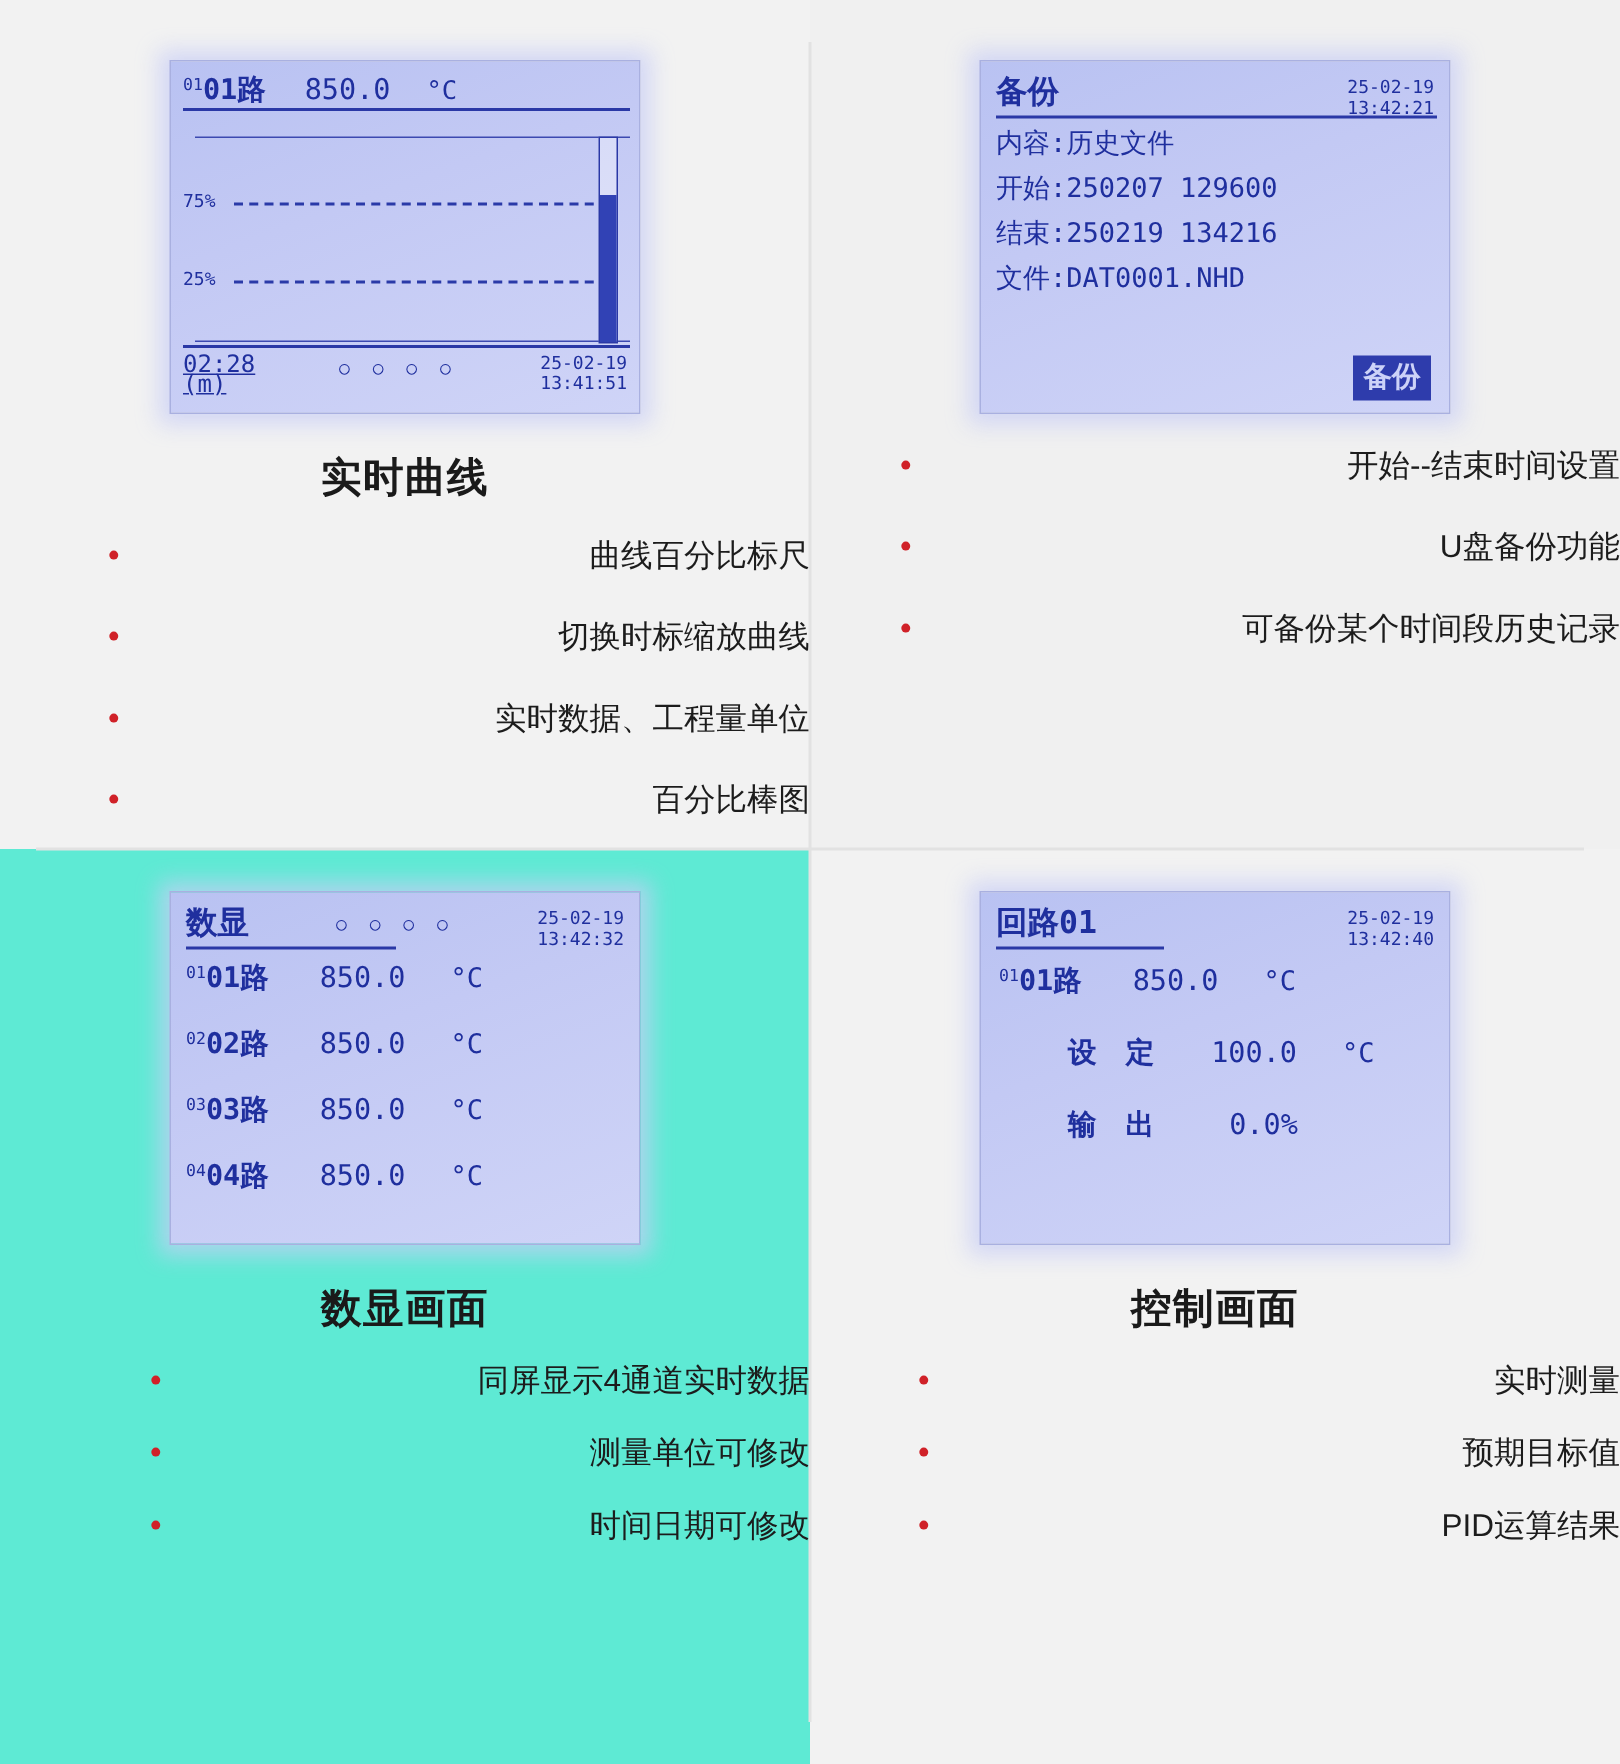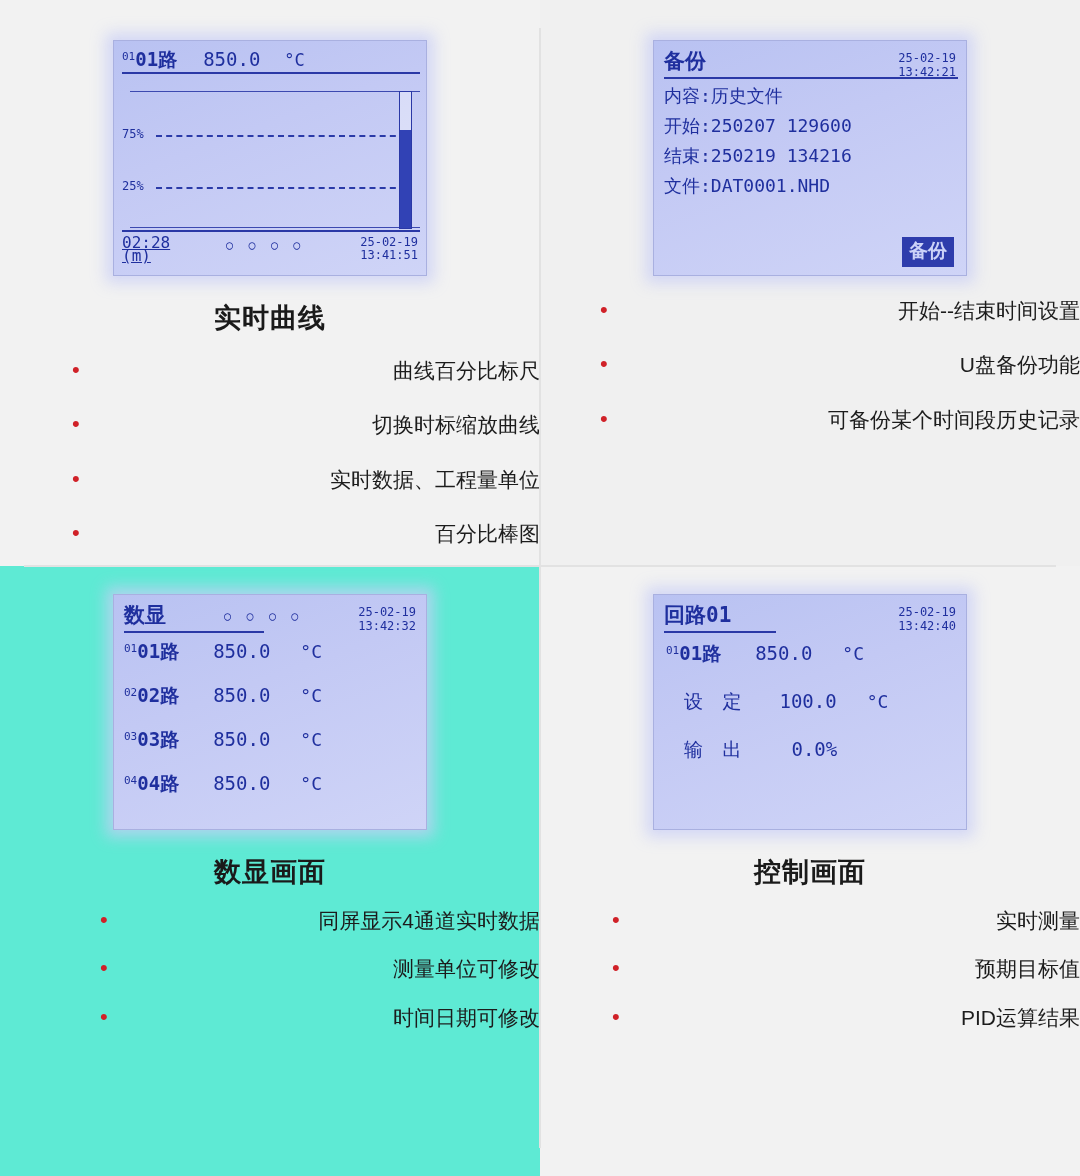--- a/index.html
+++ b/index.html
@@ -83,21 +83,21 @@
   .d-underline { position: absolute; left: 10px; top: 36px; width: 140px; height: 2px; background: #2a38a6; }
   .d-rows { position: absolute; left: 10px; top: 44px; right: 10px; }
   .d-row { display: flex; align-items: baseline; height: 44px; }
   .d-ch { font-size: 19px; font-weight: bold; }
   .d-val { font-size: 19px; margin-left: 34px; }
   .d-unit { font-size: 18px; margin-left: 30px; }
 
   
   .c-rows { position: absolute; left: 12px; top: 46px; right: 10px; }
   .c-row { display: flex; align-items: baseline; height: 48px; }
-  .c-lbl { font-size: 19px; font-weight: normal; letter-spacing: 4px; }
+  .c-lbl { font-size: 19px; font-weight: bold; letter-spacing: 4px; margin-left: 28px; }
 
   
   .caption {
     text-align: center;
     font-size: 27px;
     font-weight: bold;
     color: #1a1a1a;
     margin-top: 24px;
     letter-spacing: 1px;
   }

